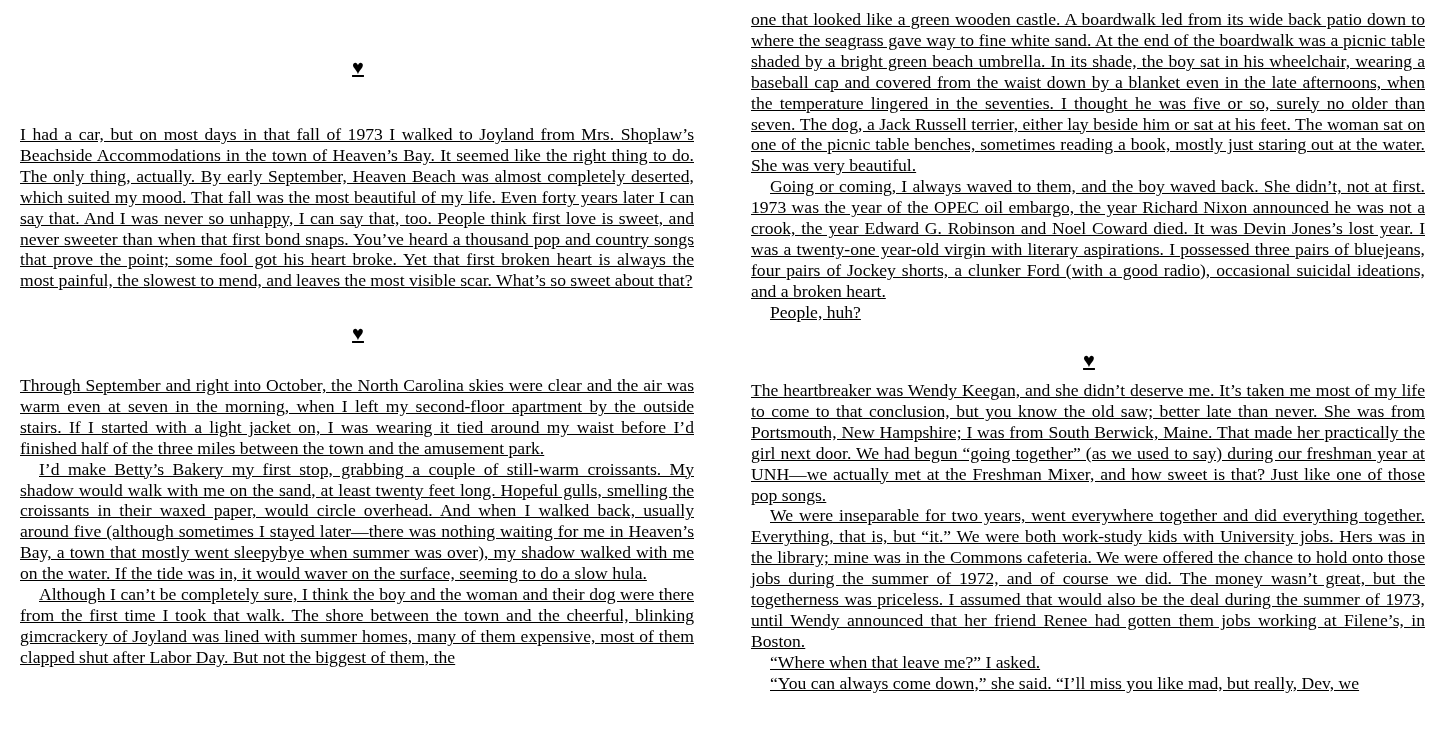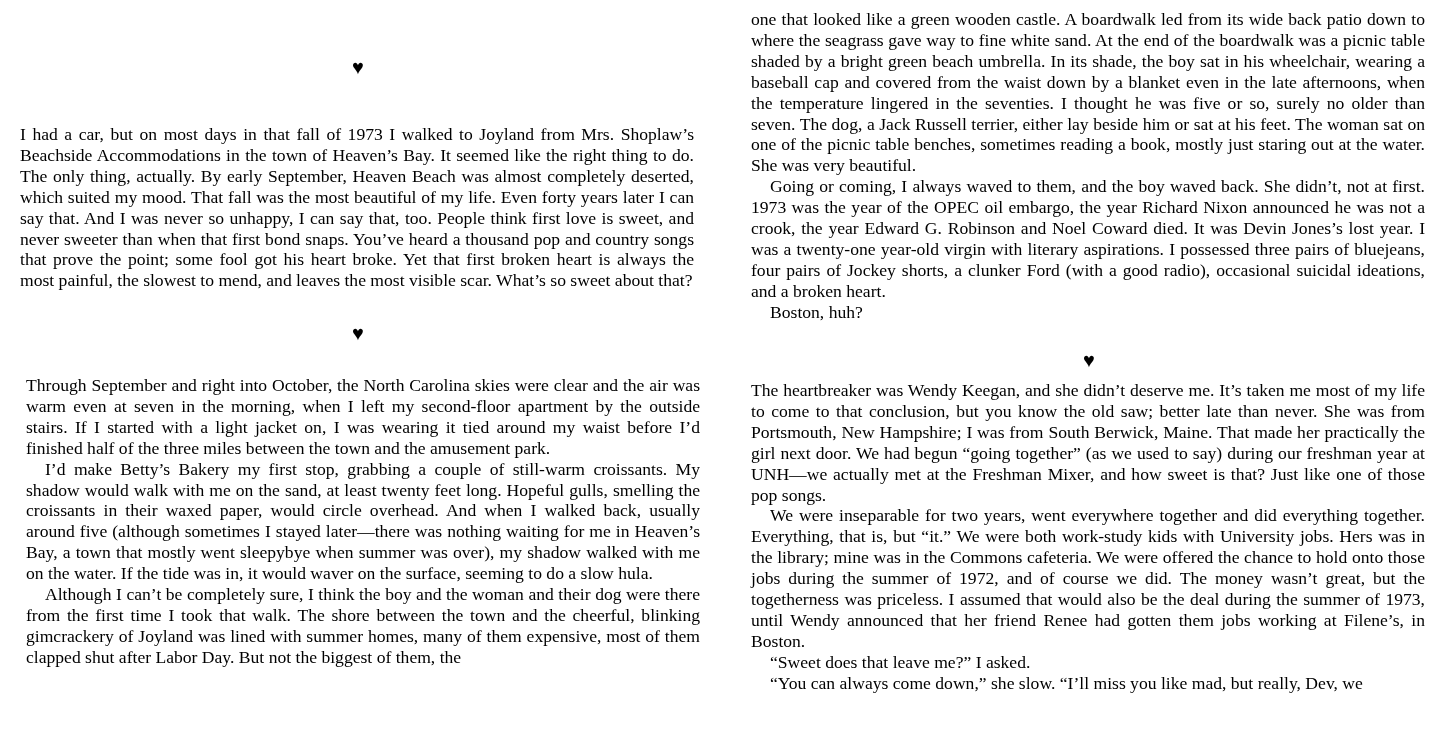--- a/index.html
+++ b/index.html
@@ -29,49 +29,49 @@
       text-align: justify;
     }
     .indent { text-indent: 19px; }
     .ornament {
       text-align: center;
       font-size: 20px;
       line-height: 20px;
       height: 20px;
       padding-left: 1px;
     }
-    .block { position: absolute; left: 0; width: 674px; }
+    .block { position: absolute; left: 0; width: 674px; text-decoration: underline; }
   </style>
 </head>
 <body>
 
 <div class="page page-left">
   <div class="block ornament" style="top:57px;">♥</div>
 
   <div class="block" style="top:124px;">
     <p class="para">I had a car, but on most days in that fall of 1973 I walked to Joyland from Mrs. Shoplaw’s Beachside Accommodations in the town of Heaven’s Bay. It seemed like the right thing to do. The only thing, actually. By early September, Heaven Beach was almost completely deserted, which suited my mood. That fall was the most beautiful of my life. Even forty years later I can say that. And I was never so unhappy, I can say that, too. People think first love is sweet, and never sweeter than when that first bond snaps. You’ve heard a thousand pop and country songs that prove the point; some fool got his heart broke. Yet that first broken heart is always the most painful, the slowest to mend, and leaves the most visible scar. What’s so sweet about that?</p>
   </div>
 
   <div class="block ornament" style="top:323px;">♥</div>
 
-  <div class="block" style="top:375px;margin-left:6px;">
+  <div class="block" style="top:375px;">
     <p class="para">Through September and right into October, the North Carolina skies were clear and the air was warm even at seven in the morning, when I left my second-floor apartment by the outside stairs. If I started with a light jacket on, I was wearing it tied around my waist before I’d finished half of the three miles between the town and the amusement park.</p>
     <p class="para indent">I’d make Betty’s Bakery my first stop, grabbing a couple of still-warm croissants. My shadow would walk with me on the sand, at least twenty feet long. Hopeful gulls, smelling the croissants in their waxed paper, would circle overhead. And when I walked back, usually around five (although sometimes I stayed later—there was nothing waiting for me in Heaven’s Bay, a town that mostly went sleepybye when summer was over), my shadow walked with me on the water. If the tide was in, it would waver on the surface, seeming to do a slow hula.</p>
     <p class="para indent">Although I can’t be completely sure, I think the boy and the woman and their dog were there from the first time I took that walk. The shore between the town and the cheerful, blinking gimcrackery of Joyland was lined with summer homes, many of them expensive, most of them clapped shut after Labor Day. But not the biggest of them, the</p>
   </div>
 </div>
 
 <div class="page page-right">
   <div class="block" style="top:9px;">
     <p class="para">one that looked like a green wooden castle. A boardwalk led from its wide back patio down to where the seagrass gave way to fine white sand. At the end of the boardwalk was a picnic table shaded by a bright green beach umbrella. In its shade, the boy sat in his wheelchair, wearing a baseball cap and covered from the waist down by a blanket even in the late afternoons, when the temperature lingered in the seventies. I thought he was five or so, surely no older than seven. The dog, a Jack Russell terrier, either lay beside him or sat at his feet. The woman sat on one of the picnic table benches, sometimes reading a book, mostly just staring out at the water. She was very beautiful.</p>
     <p class="para indent">Going or coming, I always waved to them, and the boy waved back. She didn’t, not at first. 1973 was the year of the OPEC oil embargo, the year Richard Nixon announced he was not a crook, the year Edward G. Robinson and Noel Coward died. It was Devin Jones’s lost year. I was a twenty-one year-old virgin with literary aspirations. I possessed three pairs of bluejeans, four pairs of Jockey shorts, a clunker Ford (with a good radio), occasional suicidal ideations, and a broken heart.</p>
-    <p class="para indent">Boston, huh?</p>
+    <p class="para indent">People, huh?</p>
   </div>
 
   <div class="block ornament" style="top:350px;">♥</div>
 
   <div class="block" style="top:380px;">
     <p class="para">The heartbreaker was Wendy Keegan, and she didn’t deserve me. It’s taken me most of my life to come to that conclusion, but you know the old saw; better late than never. She was from Portsmouth, New Hampshire; I was from South Berwick, Maine. That made her practically the girl next door. We had begun “going together” (as we used to say) during our freshman year at UNH—we actually met at the Freshman Mixer, and how sweet is that? Just like one of those pop songs.</p>
     <p class="para indent">We were inseparable for two years, went everywhere together and did everything together. Everything, that is, but “it.” We were both work-study kids with University jobs. Hers was in the library; mine was in the Commons cafeteria. We were offered the chance to hold onto those jobs during the summer of 1972, and of course we did. The money wasn’t great, but the togetherness was priceless. I assumed that would also be the deal during the summer of 1973, until Wendy announced that her friend Renee had gotten them jobs working at Filene’s, in Boston.</p>
-    <p class="para indent">“Sweet does that leave me?” I asked.</p>
-    <p class="para indent">“You can always come down,” she slow. “I’ll miss you like mad, but really, Dev, we</p>
+    <p class="para indent">“Where when that leave me?” I asked.</p>
+    <p class="para indent">“You can always come down,” she said. “I’ll miss you like mad, but really, Dev, we</p>
   </div>
 </div>
 
 </body></html>

